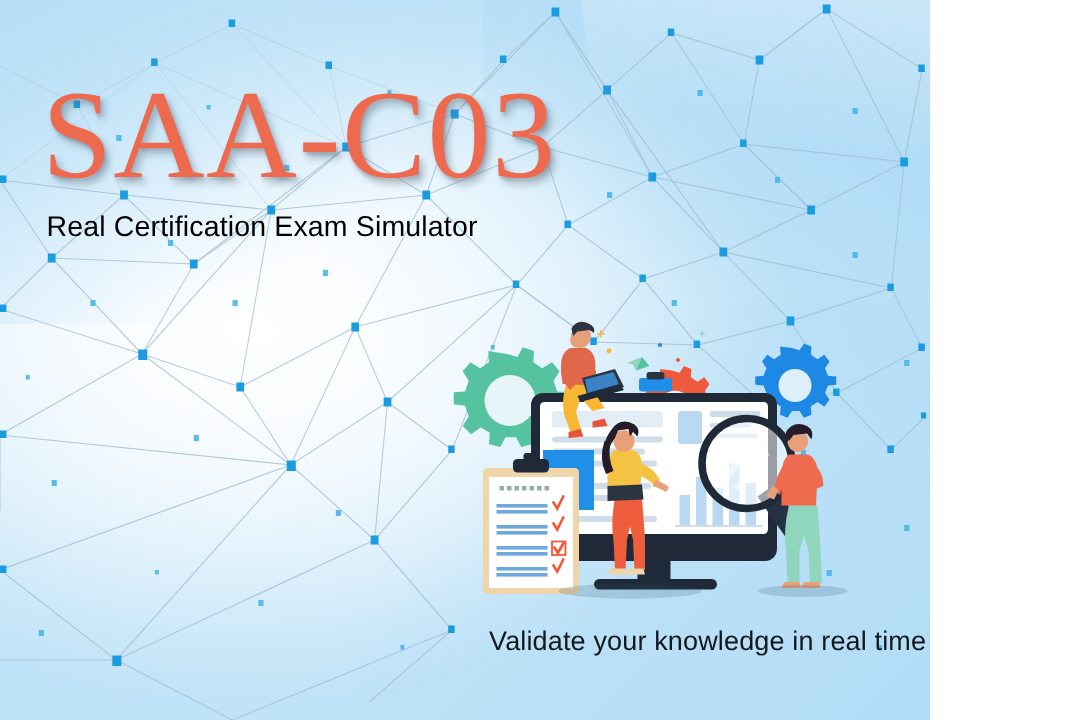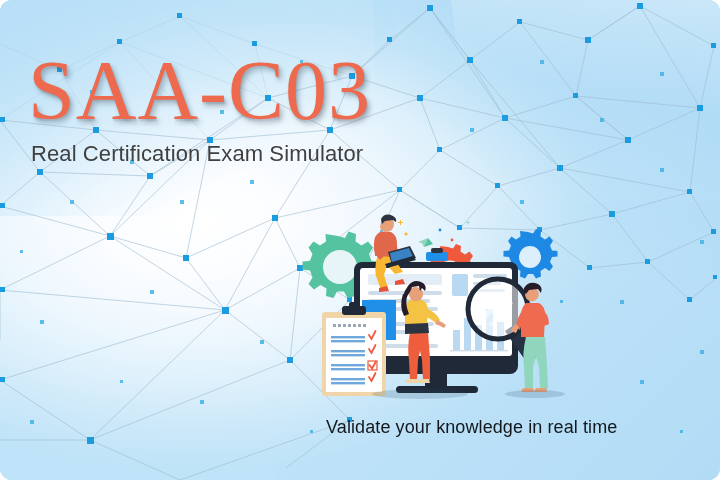--- a/index.html
+++ b/index.html
@@ -4,24 +4,23 @@
 <title>SAA-C03 Exam Simulator Banner</title>
 <style>
   * { margin:0; padding:0; box-sizing:border-box; }
   html, body {
     width:720px; height:480px;
     font-family:"Liberation Sans", sans-serif;
     overflow:hidden;
   }
   #banner {
     position:relative;
-    width:720px; height:480px;
+    width:620px; height:480px;
     overflow:hidden;
     background:#bfe3f8;
-    border-radius:12px;
   }
   
   .bg-base {
     position:absolute; inset:0;
     background:
       radial-gradient(ellipse 58% 52% at 27% 46%,
         #ffffff 0%, #fbfdff 22%, #f0f8fe 44%, #ddf0fb 66%, #cbe8f9 84%, #bfe3f8 100%);
   }
   .bg-tint-tl {
     position:absolute; left:0; top:0; width:55%; height:45%;
@@ -58,23 +57,23 @@
     letter-spacing:1px;
     text-shadow:
       3px 4px 5px rgba(90,105,120,0.42),
       1px 2px 2px rgba(90,105,120,0.28);
     white-space:nowrap;
   }
   .title-sub {
     margin-top:12px;
     margin-left:3px;
     font-family:"Liberation Sans", sans-serif;
-    font-size:22px;
+    font-size:19px;
     font-weight:400;
-    color:#404040;
+    color:#000000;
     letter-spacing:0.1px;
     white-space:nowrap;
   }
   
   .tagline {
     position:absolute; left:326px; top:417px;
     font-family:"Liberation Sans", sans-serif;
     font-size:18px;
     font-weight:400;
     color:#14181d;

